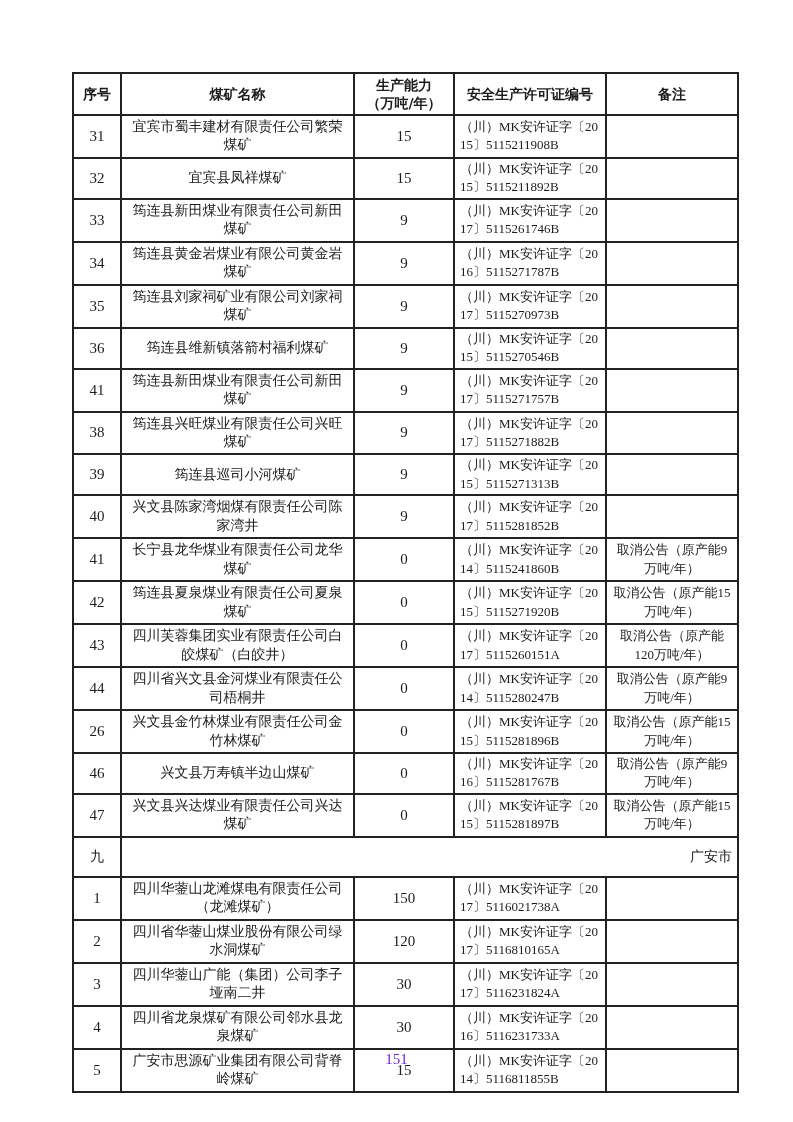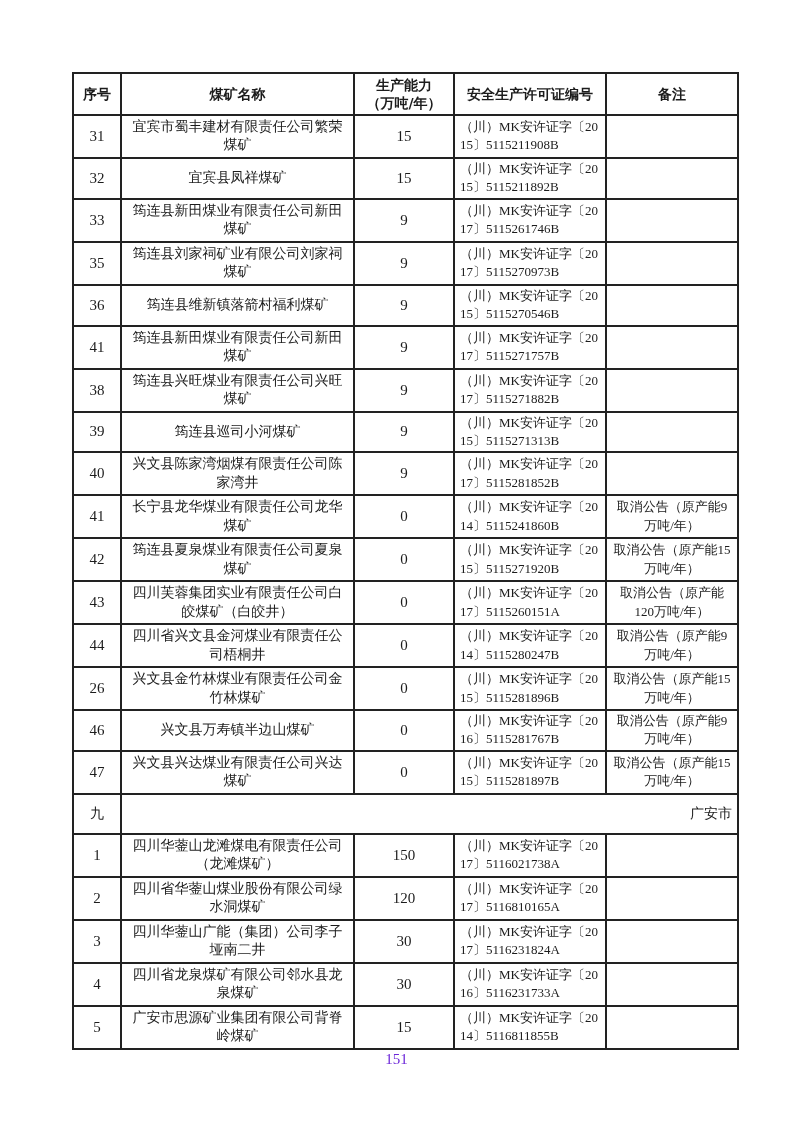--- a/index.html
+++ b/index.html
@@ -131,20 +131,27 @@
           <td class="note"></td>
         </tr>
         <tr class="data">
           <td class="no">33</td>
           <td class="name">筠连县新田煤业有限责任公司新田煤矿</td>
           <td class="cap">9</td>
           <td class="lic">（川）MK安许证字〔2017〕5115261746B</td>
           <td class="note"></td>
         </tr>
         <tr class="data">
+          <td class="no">34</td>
+          <td class="name">筠连县黄金岩煤业有限公司黄金岩煤矿</td>
+          <td class="cap">9</td>
+          <td class="lic">（川）MK安许证字〔2016〕5115271787B</td>
+          <td class="note"></td>
+        </tr>
+        <tr class="data">
           <td class="no">35</td>
           <td class="name">筠连县刘家祠矿业有限公司刘家祠煤矿</td>
           <td class="cap">9</td>
           <td class="lic">（川）MK安许证字〔2017〕5115270973B</td>
           <td class="note"></td>
         </tr>
         <tr class="data">
           <td class="no">36</td>
           <td class="name">筠连县维新镇落箭村福利煤矿</td>
           <td class="cap">9</td>

